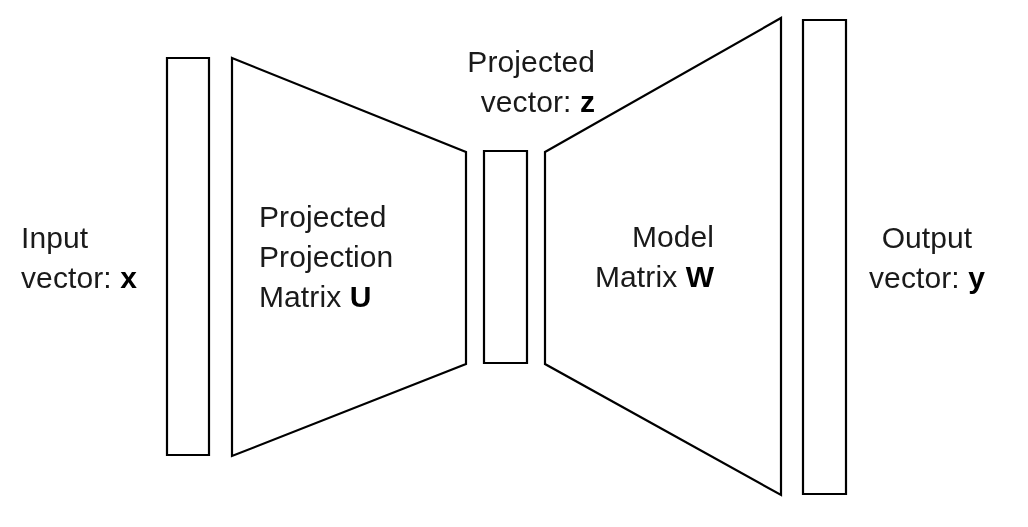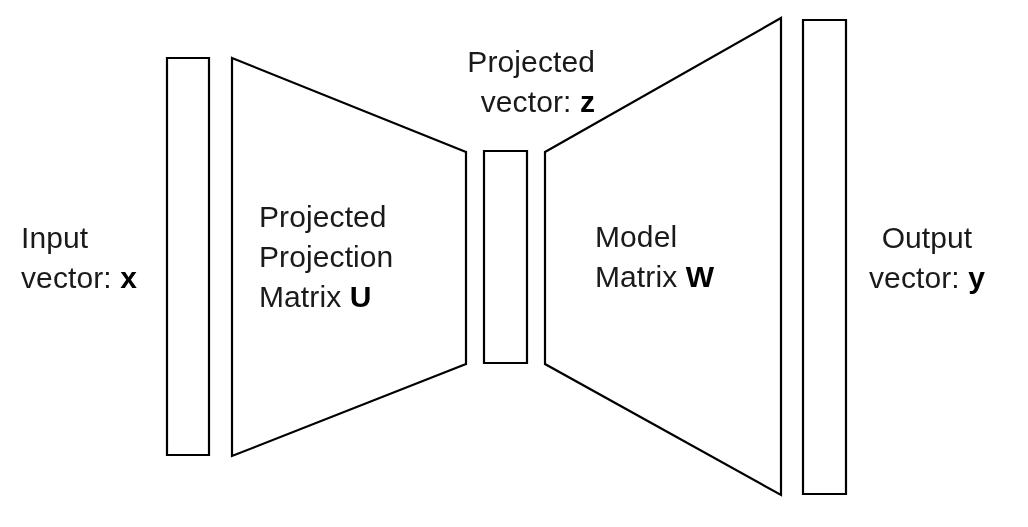--- a/index.html
+++ b/index.html
@@ -59,21 +59,21 @@
   }
   #label-projected {
     left: 415px;
     top: 42px;
     width: 180px;
     text-align: right;
   }
   #label-model {
     left: 595px;
     top: 217px;
-    text-align: left;
+    text-align: right;
   }
   #label-output {
     left: 869px;
     top: 218px;
     text-align: center;
   }
 </style>
 </head>
 <body>
 

